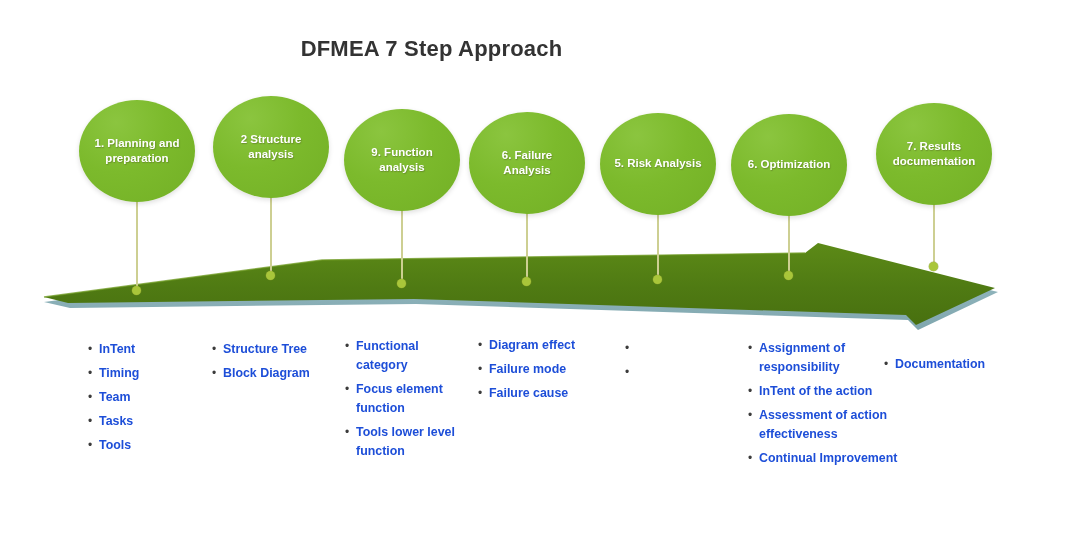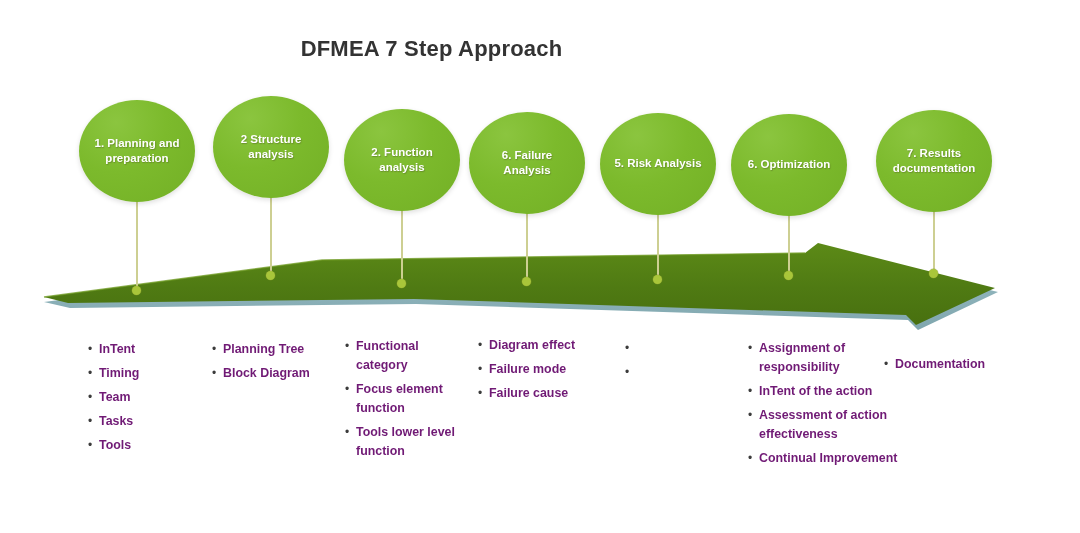--- a/index.html
+++ b/index.html
@@ -102,21 +102,21 @@
     width: 11px;
     font-size: 12px;
     line-height: 19px;
     color: #3b3b3b;
     text-align: left;
   }
   .bullet-text {
     font-size: 12.4px;
     font-weight: bold;
     line-height: 19px;
-    color: #701a75;
+    color: #1d4ed8;
   }
 </style>
 </head>
 <body>
 
 <div id="canvas">
 
   <div id="page-title">DFMEA 7 Step Approach</div>
 
   <svg id="arrow-layer" viewBox="0 0 1080 533" width="1080" height="533">
@@ -155,21 +155,21 @@
         <div class="connector" style="height: 79px; background: rgb(205, 207, 146);"></div>
         <div class="connector-dot" style="left: 53px; top: 175px; background: rgb(169, 198, 58);"></div>
         <div class="step-circle">
           <div class="step-label">2 Structure analysis</div>
         </div>
       </div>
       <div class="step-node" style="left: 344px; top: 109px;">
         <div class="connector" style="height: 74px; background: rgb(205, 207, 146);"></div>
         <div class="connector-dot" style="left: 53px; top: 170px; background: rgb(169, 198, 58);"></div>
         <div class="step-circle">
-          <div class="step-label">2. Function analysis</div>
+          <div class="step-label">9. Function analysis</div>
         </div>
       </div>
       <div class="step-node" style="left: 469px; top: 112px;">
         <div class="connector" style="height: 69px; background: rgb(205, 207, 146);"></div>
         <div class="connector-dot" style="left: 53px; top: 165px; background: rgb(169, 198, 58);"></div>
         <div class="step-circle">
           <div class="step-label">6. Failure Analysis</div>
         </div>
       </div>
       <div class="step-node" style="left: 600px; top: 113px;">
@@ -179,21 +179,21 @@
           <div class="step-label">5. Risk Analysis</div>
         </div>
       </div>
       <div class="step-node" style="left: 731px; top: 114px;">
         <div class="connector" style="height: 61px; background: rgb(205, 207, 146);"></div>
         <div class="connector-dot" style="left: 53px; top: 157px; background: rgb(169, 198, 58);"></div>
         <div class="step-circle">
           <div class="step-label">6. Optimization</div>
         </div>
       </div>
-      <div class="step-node" style="left: 876px; top: 110px;">
+      <div class="step-node" style="left: 876px; top: 103px;">
         <div class="connector" style="height: 63px; background: rgb(205, 207, 146);"></div>
         <div class="connector-dot" style="left: 53px; top: 159px; background: rgb(169, 198, 58);"></div>
         <div class="step-circle">
           <div class="step-label">7. Results documentation</div>
         </div>
       </div>
     </div>
 
   <div id="bullets-layer">
       <div class="bullet-col" style="left: 88px; top: 340px; width: 110px;">
@@ -214,21 +214,21 @@
           <span class="bullet-text">Tasks</span>
         </div>
         <div class="bullet-item">
           <span class="bullet-dot">•</span>
           <span class="bullet-text">Tools</span>
         </div>
       </div>
       <div class="bullet-col" style="left: 212px; top: 340px; width: 110px;">
         <div class="bullet-item">
           <span class="bullet-dot">•</span>
-          <span class="bullet-text">Planning Tree</span>
+          <span class="bullet-text">Structure Tree</span>
         </div>
         <div class="bullet-item">
           <span class="bullet-dot">•</span>
           <span class="bullet-text">Block Diagram</span>
         </div>
       </div>
       <div class="bullet-col" style="left: 345px; top: 337px; width: 112px;">
         <div class="bullet-item">
           <span class="bullet-dot">•</span>
           <span class="bullet-text">Functional category</span>

